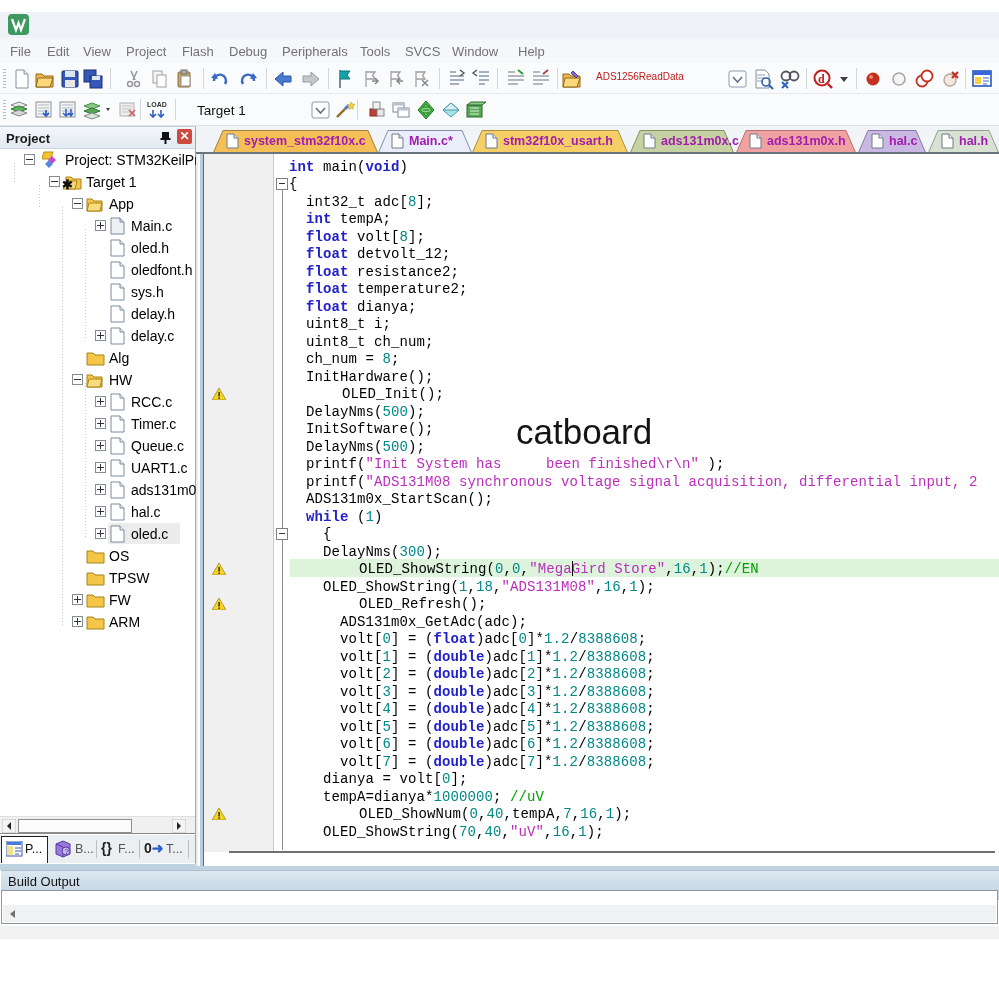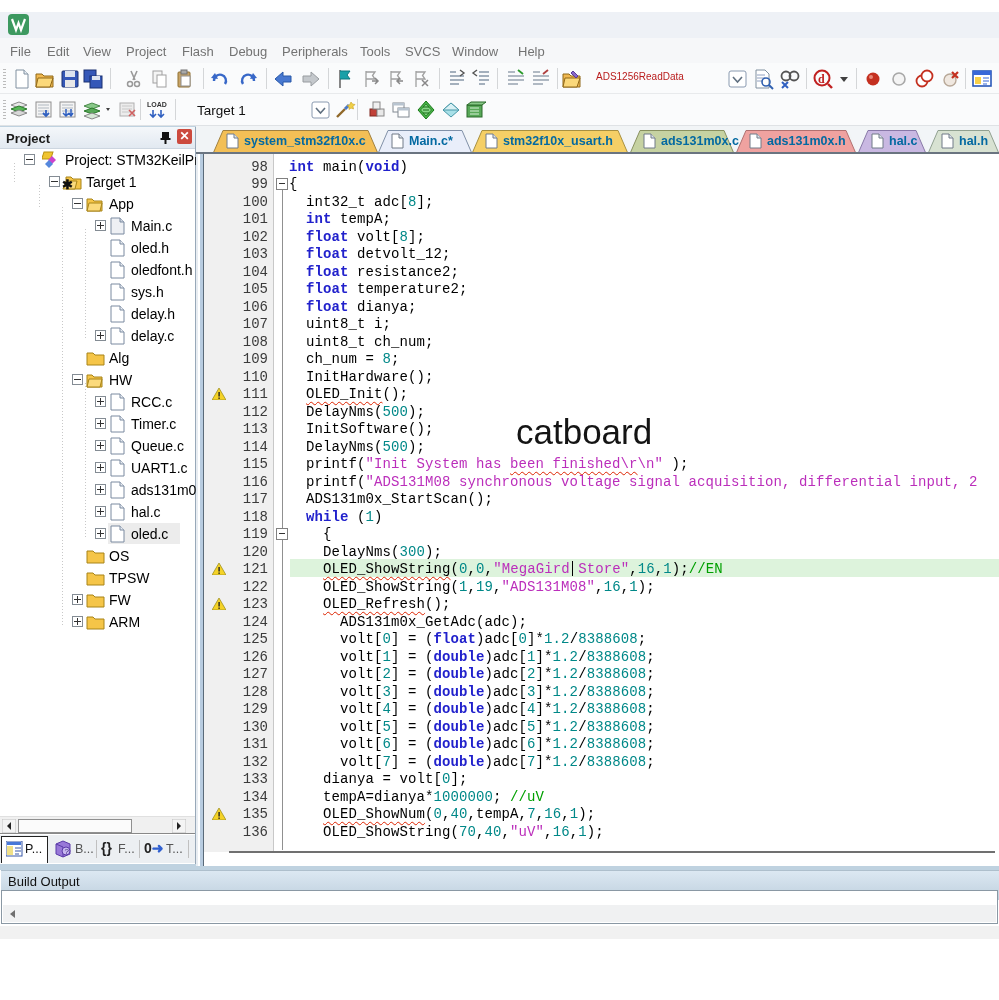--- a/index.html
+++ b/index.html
@@ -33,38 +33,38 @@
 
 #paneltabs { left:0; top:708px; width:195px; height:28px; background:#eceff2; }
 
 #bohdr { left:1px; top:870px; width:999px; height:30px; background:linear-gradient(#dce8f2,#bfd0de); border-top:1px solid #aebfcc; }
 #bohdr .t { position:absolute; left:7px; top:3px; font-size:13px; color:#111; }
 #bobox { left:1px; top:890px; width:997px; height:34px; background:#fff; border:1px solid #8a98a4; }
 #bobox .sb { position:absolute; left:1px; right:1px; bottom:1px; height:17px; background:#f0f1f2; }
 
 #edit { left:196px; top:126px; width:803px; height:744px; }
 #tabs { position:absolute; left:0; top:4px; width:803px; height:22px; background:#f1f4f6; }
-.tab { position:absolute; top:0; height:23px; font-size:12.5px; font-weight:bold; color:#0369a1;text-align:center; }
+.tab { position:absolute; top:0; height:23px; font-size:12.5px; font-weight:bold; color:#a21caf;text-align:center; }
 .tabbg { position:absolute; left:0; top:0; width:100%; height:100%; }
 .tab .ic { position:absolute; left:13px; top:3px; width:13px; height:16px; }
 .tab .tx { position:absolute; left:31px; top:4px; white-space:nowrap; }
 #tabline { position:absolute; left:0; top:26px; width:803px; height:2.5px; background:#6a7480; }
 #edwin { position:absolute; left:7px; top:28px; width:796px; height:712px; background:#fff; border-left:1px solid #5a6a78; }
 #gapstrip { position:absolute; left:0; top:28px; width:7px; height:712px; background:linear-gradient(90deg,#e8edf2 0 2px,#fff 2px 4px,#b8cce0 4px 7px); }
 #gutter { position:absolute; left:0; top:0; width:70px; height:698px; background:#f0f0f0; border-right:1px solid #c8c8c8; }
 #foldline { position:absolute; left:78px; top:36px; width:1px; height:660px; background:#909090; }
 #lnums { position:absolute; left:0; top:4.5px; width:64px; text-align:right; font-family:"Liberation Mono", monospace; font-size:14px; line-height:17.5px; color:#3a3a3a; white-space:pre; }
 #code { position:absolute; left:85px; top:4.5px; font-family:"Liberation Mono", monospace; font-size:14px; line-height:17.5px; color:#000; letter-spacing:0.1px; white-space:pre; }
 .fbox { position:absolute; left:72px; width:12px; height:12px; background:#fff; border:1px solid #808080; }
 .fbox:before { content:""; position:absolute; left:2px; right:2px; top:4px; height:1px; background:#333; }
 .kw { color:#2121cc; font-weight:bold; }
 .num { color:#008888; }
 .str { color:#bb2ebb; }
 .com { color:#00a000; }
-.sq { text-decoration:underline; text-decoration-style:wavy; text-decoration-color:#dd2200; text-decoration-thickness:1px; text-underline-offset:3px; }
+.sq { text-decoration-style:wavy; text-decoration-color:#dd2200; text-decoration-thickness:1px; text-underline-offset:3px;margin-left:36px; }
 #hline { position:absolute; left:86px; top:405px; width:710px; height:17.5px; background:#ddf3dc; }
 .warn { position:absolute; left:8px; width:14px; height:12px; }
 #caret { position:absolute; width:1px; height:15px; background:#000; }
 #watermark { position:absolute; font-size:35px; color:#141414; letter-spacing:0px; }
 </style>
 </head>
 <body>
 <div id="app">
   <div class="abs" id="titlebar"></div>
   <svg class="abs" style="left:8px;top:14px" width="21" height="21">
@@ -600,59 +600,20 @@
           </svg>
           <div class="tx">hal.h</div>
         </div>
     </div>
     <div id="tabline"></div>
     <div id="gapstrip"></div>
     <div id="edwin">
       <div id="gutter"></div>
       <div id="hline"></div>
       <div id="foldline"></div>
-      <div id="lnums"> 98
- 99
-100
-101
-102
-103
-104
-105
-106
-107
-108
-109
-110
-111
-112
-113
-114
-115
-116
-117
-118
-119
-120
-121
-122
-123
-124
-125
-126
-127
-128
-129
-130
-131
-132
-133
-134
-135
-136</div>
       <div id="code"><span class="kw">int</span> main(<span class="kw">void</span>)
 {
   int32_t adc[<span class="num">8</span>];
   <span class="kw">int</span> tempA;
   <span class="kw">float</span> volt[<span class="num">8</span>];
   <span class="kw">float</span> detvolt_12;
   <span class="kw">float</span> resistance2;
   <span class="kw">float</span> temperature2;
   <span class="kw">float</span> dianya;
   uint8_t i;
@@ -663,21 +624,21 @@
   DelayNms(<span class="num">500</span>);
   InitSoftware();
   DelayNms(<span class="num">500</span>);
   printf(<span class="str">"Init System has <span class="sq">been finished\r</span>\n"</span> );
   printf(<span class="str">"ADS131M08 synchronous voltage signal acquisition, differential input, 2</span>
   ADS131m0x_StartScan();
   <span class="kw">while</span> (<span class="num">1</span>)
     {
     DelayNms(<span class="num">300</span>);
     <span class="sq">OLED_ShowString</span>(<span class="num">0</span>,<span class="num">0</span>,<span class="str">"MegaGird Store"</span>,<span class="num">16</span>,<span class="num">1</span>);<span class="com">//EN</span>
-    OLED_ShowString(<span class="num">1</span>,<span class="num">19</span>,<span class="str">"ADS131M08"</span>,<span class="num">16</span>,<span class="num">1</span>);
+    OLED_ShowString(<span class="num">1</span>,<span class="num">18</span>,<span class="str">"ADS131M08"</span>,<span class="num">16</span>,<span class="num">1</span>);
     <span class="sq">OLED_Refresh</span>();
       ADS131m0x_GetAdc(adc);
       volt[<span class="num">0</span>] = (<span class="kw">float</span>)adc[<span class="num">0</span>]*<span class="num">1.2</span>/<span class="num">8388608</span>;
       volt[<span class="num">1</span>] = (<span class="kw">double</span>)adc[<span class="num">1</span>]*<span class="num">1.2</span>/<span class="num">8388608</span>;
       volt[<span class="num">2</span>] = (<span class="kw">double</span>)adc[<span class="num">2</span>]*<span class="num">1.2</span>/<span class="num">8388608</span>;
       volt[<span class="num">3</span>] = (<span class="kw">double</span>)adc[<span class="num">3</span>]*<span class="num">1.2</span>/<span class="num">8388608</span>;
       volt[<span class="num">4</span>] = (<span class="kw">double</span>)adc[<span class="num">4</span>]*<span class="num">1.2</span>/<span class="num">8388608</span>;
       volt[<span class="num">5</span>] = (<span class="kw">double</span>)adc[<span class="num">5</span>]*<span class="num">1.2</span>/<span class="num">8388608</span>;
       volt[<span class="num">6</span>] = (<span class="kw">double</span>)adc[<span class="num">6</span>]*<span class="num">1.2</span>/<span class="num">8388608</span>;
       volt[<span class="num">7</span>] = (<span class="kw">double</span>)adc[<span class="num">7</span>]*<span class="num">1.2</span>/<span class="num">8388608</span>;

